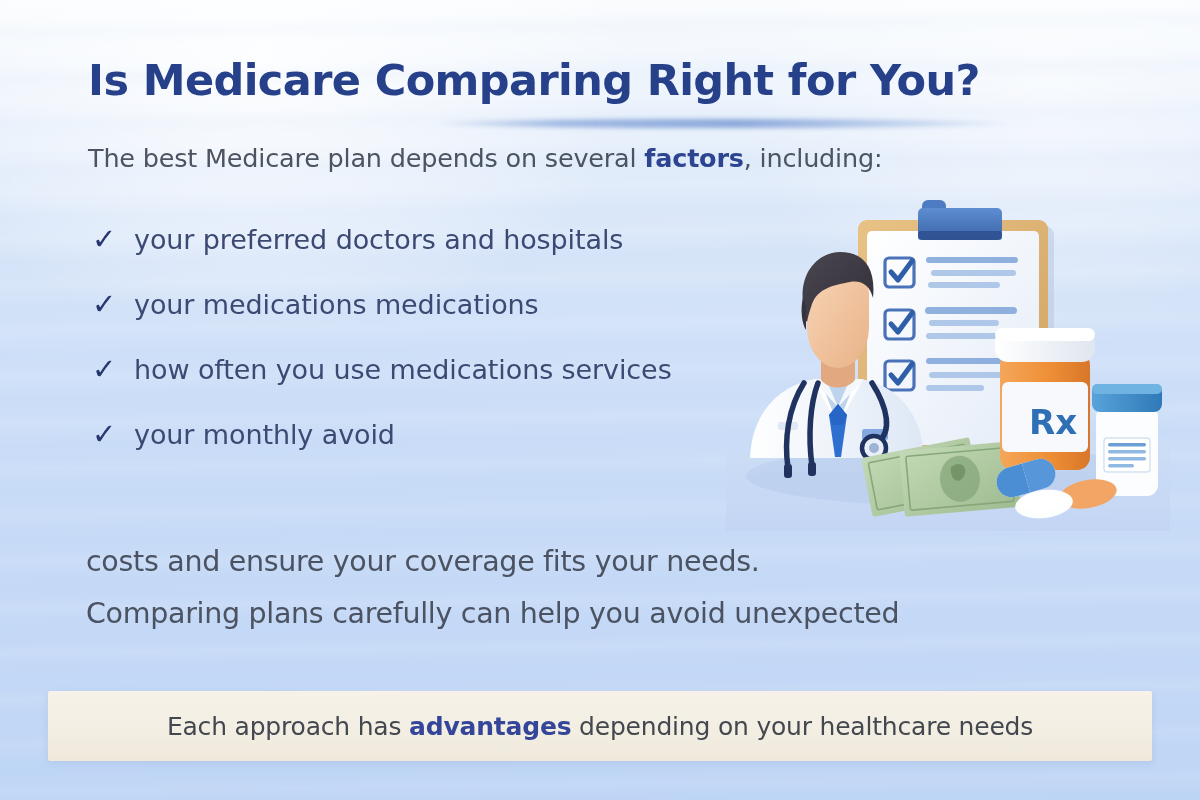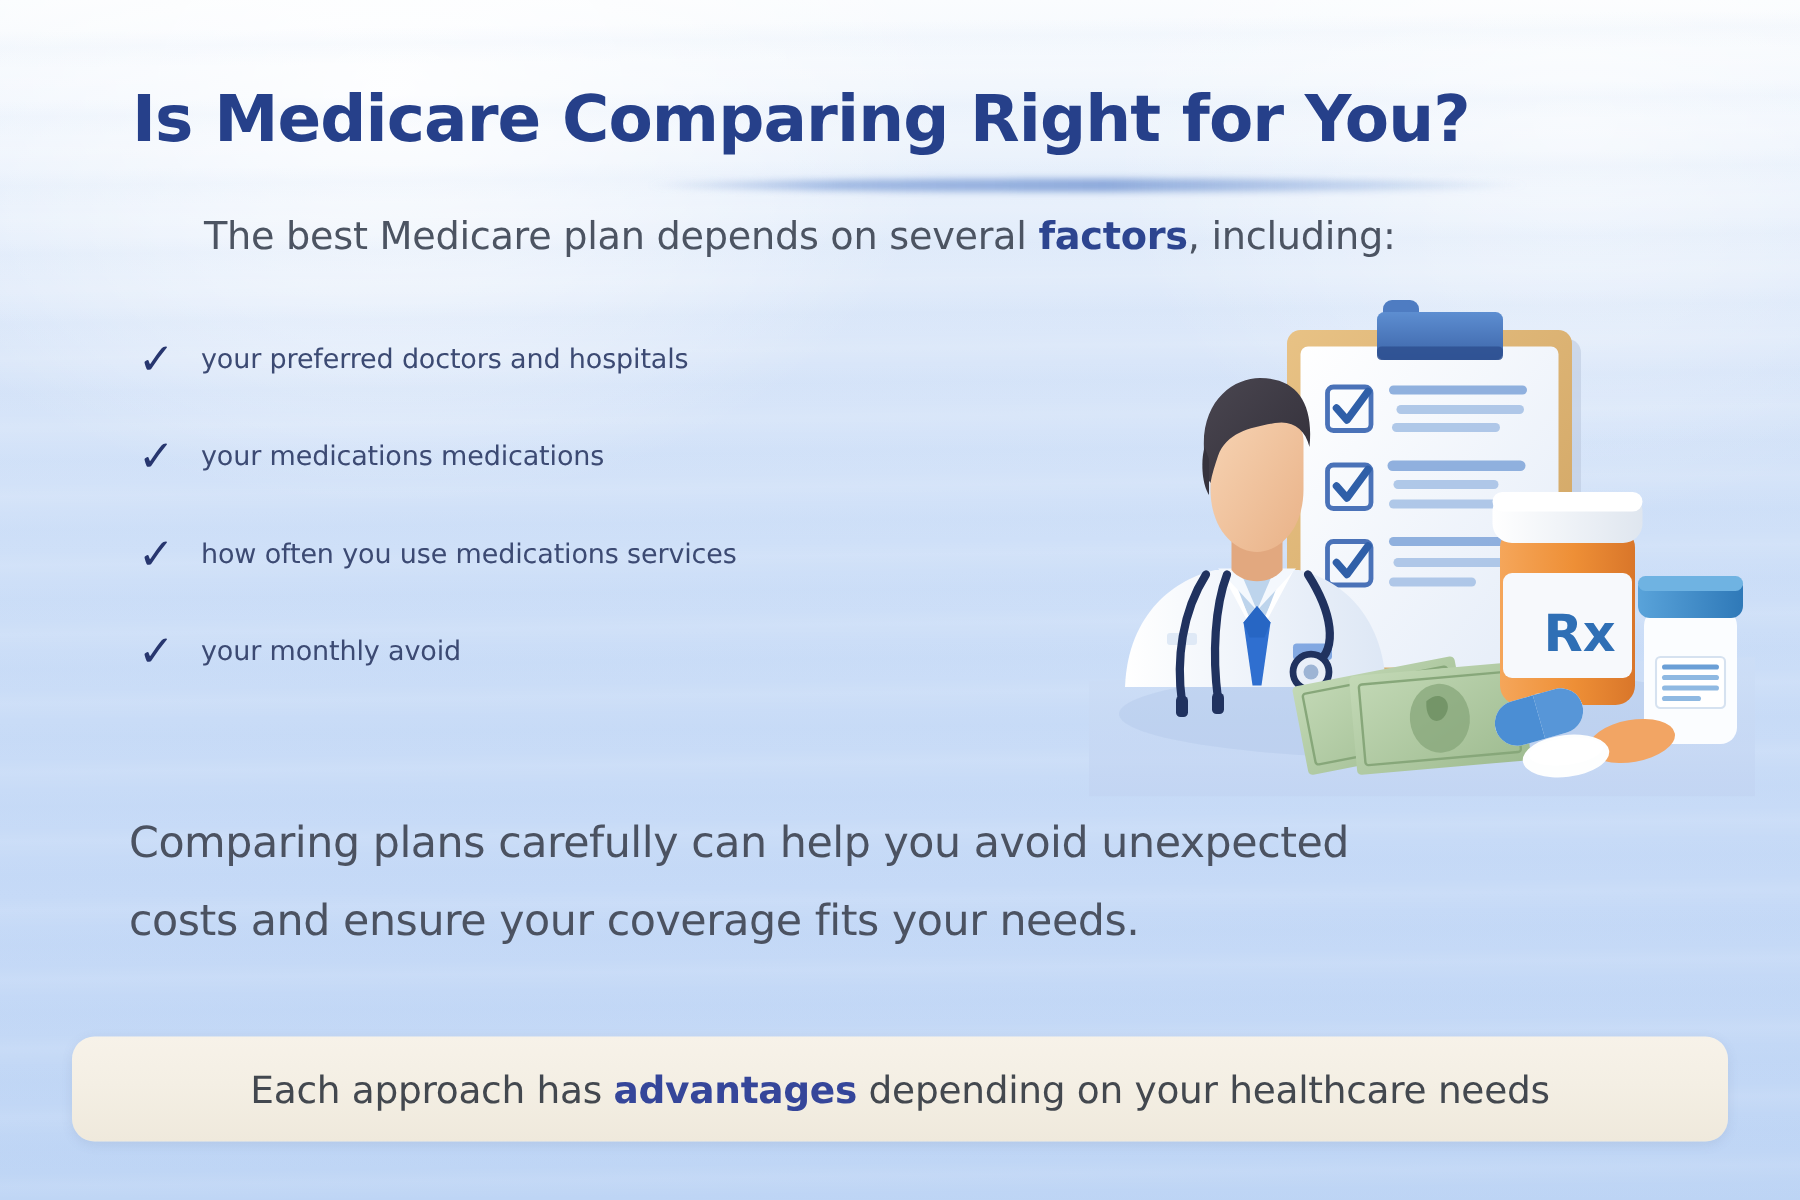--- a/index.html
+++ b/index.html
@@ -93,21 +93,20 @@
   
   .intro {
     position: absolute;
     left: 88px;
     top: 143px;
     font-family: "DejaVu Sans", sans-serif;
     font-size: 25.5px;
     color: #4c5462;
     letter-spacing: -0.2px;
     white-space: nowrap;
-    margin-left: 48px;
   }
   .intro .hl {
     font-weight: 700;
     color: #2d4590;
   }
 
   
   .checklist {
     position: absolute;
     left: 90px;
@@ -124,21 +123,21 @@
     flex: 0 0 42px;
     font-size: 29px;
     line-height: 1;
     color: #27366f;
     font-family: "DejaVu Sans", sans-serif;
     text-align: left;
     padding-left: 2px;
   }
   .check-label {
     font-family: "DejaVu Sans", sans-serif;
-    font-size: 18px;
+    font-size: 27px;
     color: #3c4a73;
     letter-spacing: -0.1px;
     white-space: nowrap;
   }
 
   
   .body-para {
     position: absolute;
     left: 86px;
     top: 536px;
@@ -151,21 +150,21 @@
   }
   .body-para span { display: block; white-space: nowrap; }
 
   
   .footer-banner {
     position: absolute;
     left: 48px;
     top: 691px;
     width: 1104px;
     height: 70px;
-    border-radius: 15px;
+    border-radius: 2px;
     background: linear-gradient(180deg, #f7f2e9 0%, #f4efe4 45%, #efe9dc 100%);
     box-shadow: 0 2px 7px rgba(90,110,150,.13);
     display: flex;
     align-items: center;
     justify-content: center;
   }
   .footer-text {
     font-family: "DejaVu Sans", sans-serif;
     font-size: 25px;
     color: #43484f;
@@ -378,21 +377,21 @@
           <path d="M270 292 a15 15 0 0 1 15 -15 h15 v30 h-15 a15 15 0 0 1 -15 -15 z" fill="#4b8ed4"></path>
         </g>
         <ellipse cx="362" cy="308" rx="29" ry="14" transform="rotate(-10 362 308)" fill="#f2a564"></ellipse>
         <ellipse cx="318" cy="318" rx="29" ry="14" transform="rotate(-7 318 318)" fill="#fdfefe"></ellipse>
         <ellipse cx="318" cy="315" rx="25" ry="9" transform="rotate(-7 318 315)" fill="#ffffff" opacity=".8"></ellipse>
       </g>
     </svg>
   </div>
 
   <div class="body-para">
+    <span>costs and ensure your coverage fits your needs.</span>
     <span>Comparing plans carefully can help you avoid unexpected</span>
-    <span>costs and ensure your coverage fits your needs.</span>
   </div>
 
   <div class="footer-banner">
     <div class="footer-text"><span>Each approach has </span><span class="hl">advantages</span><span> depending on your healthcare needs</span></div>
   </div>
 
 </div>
 
 </body></html>

